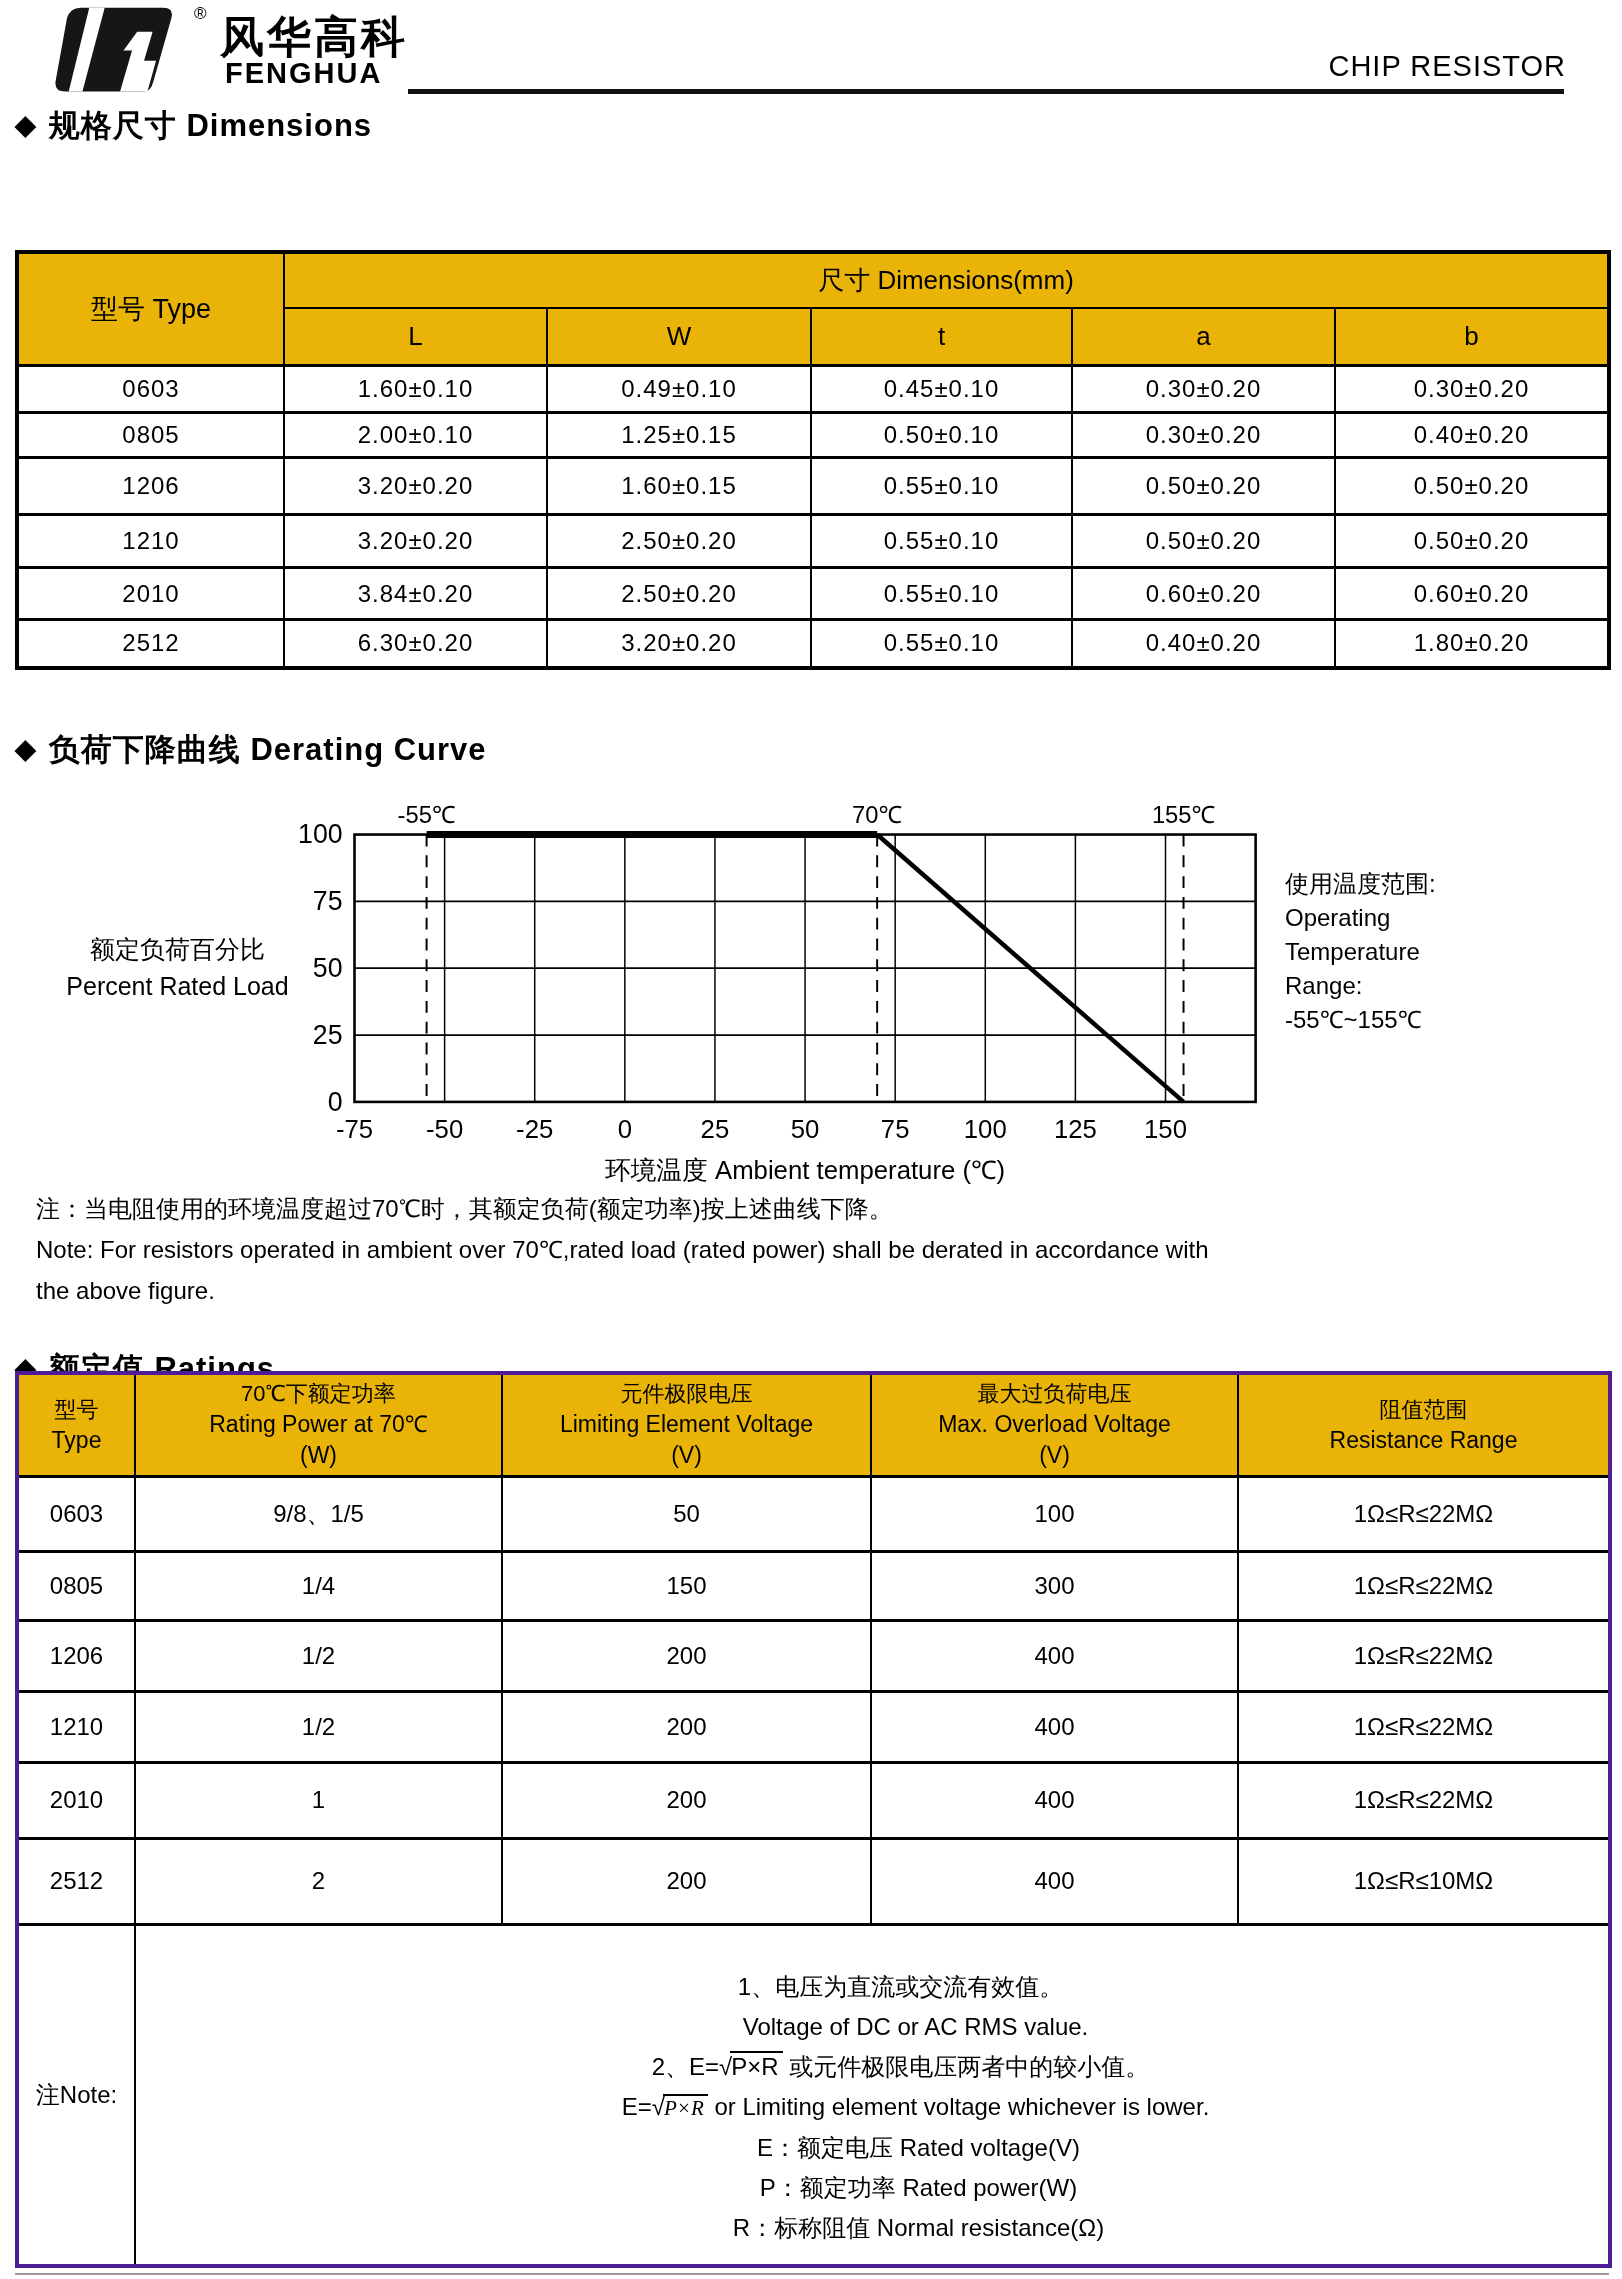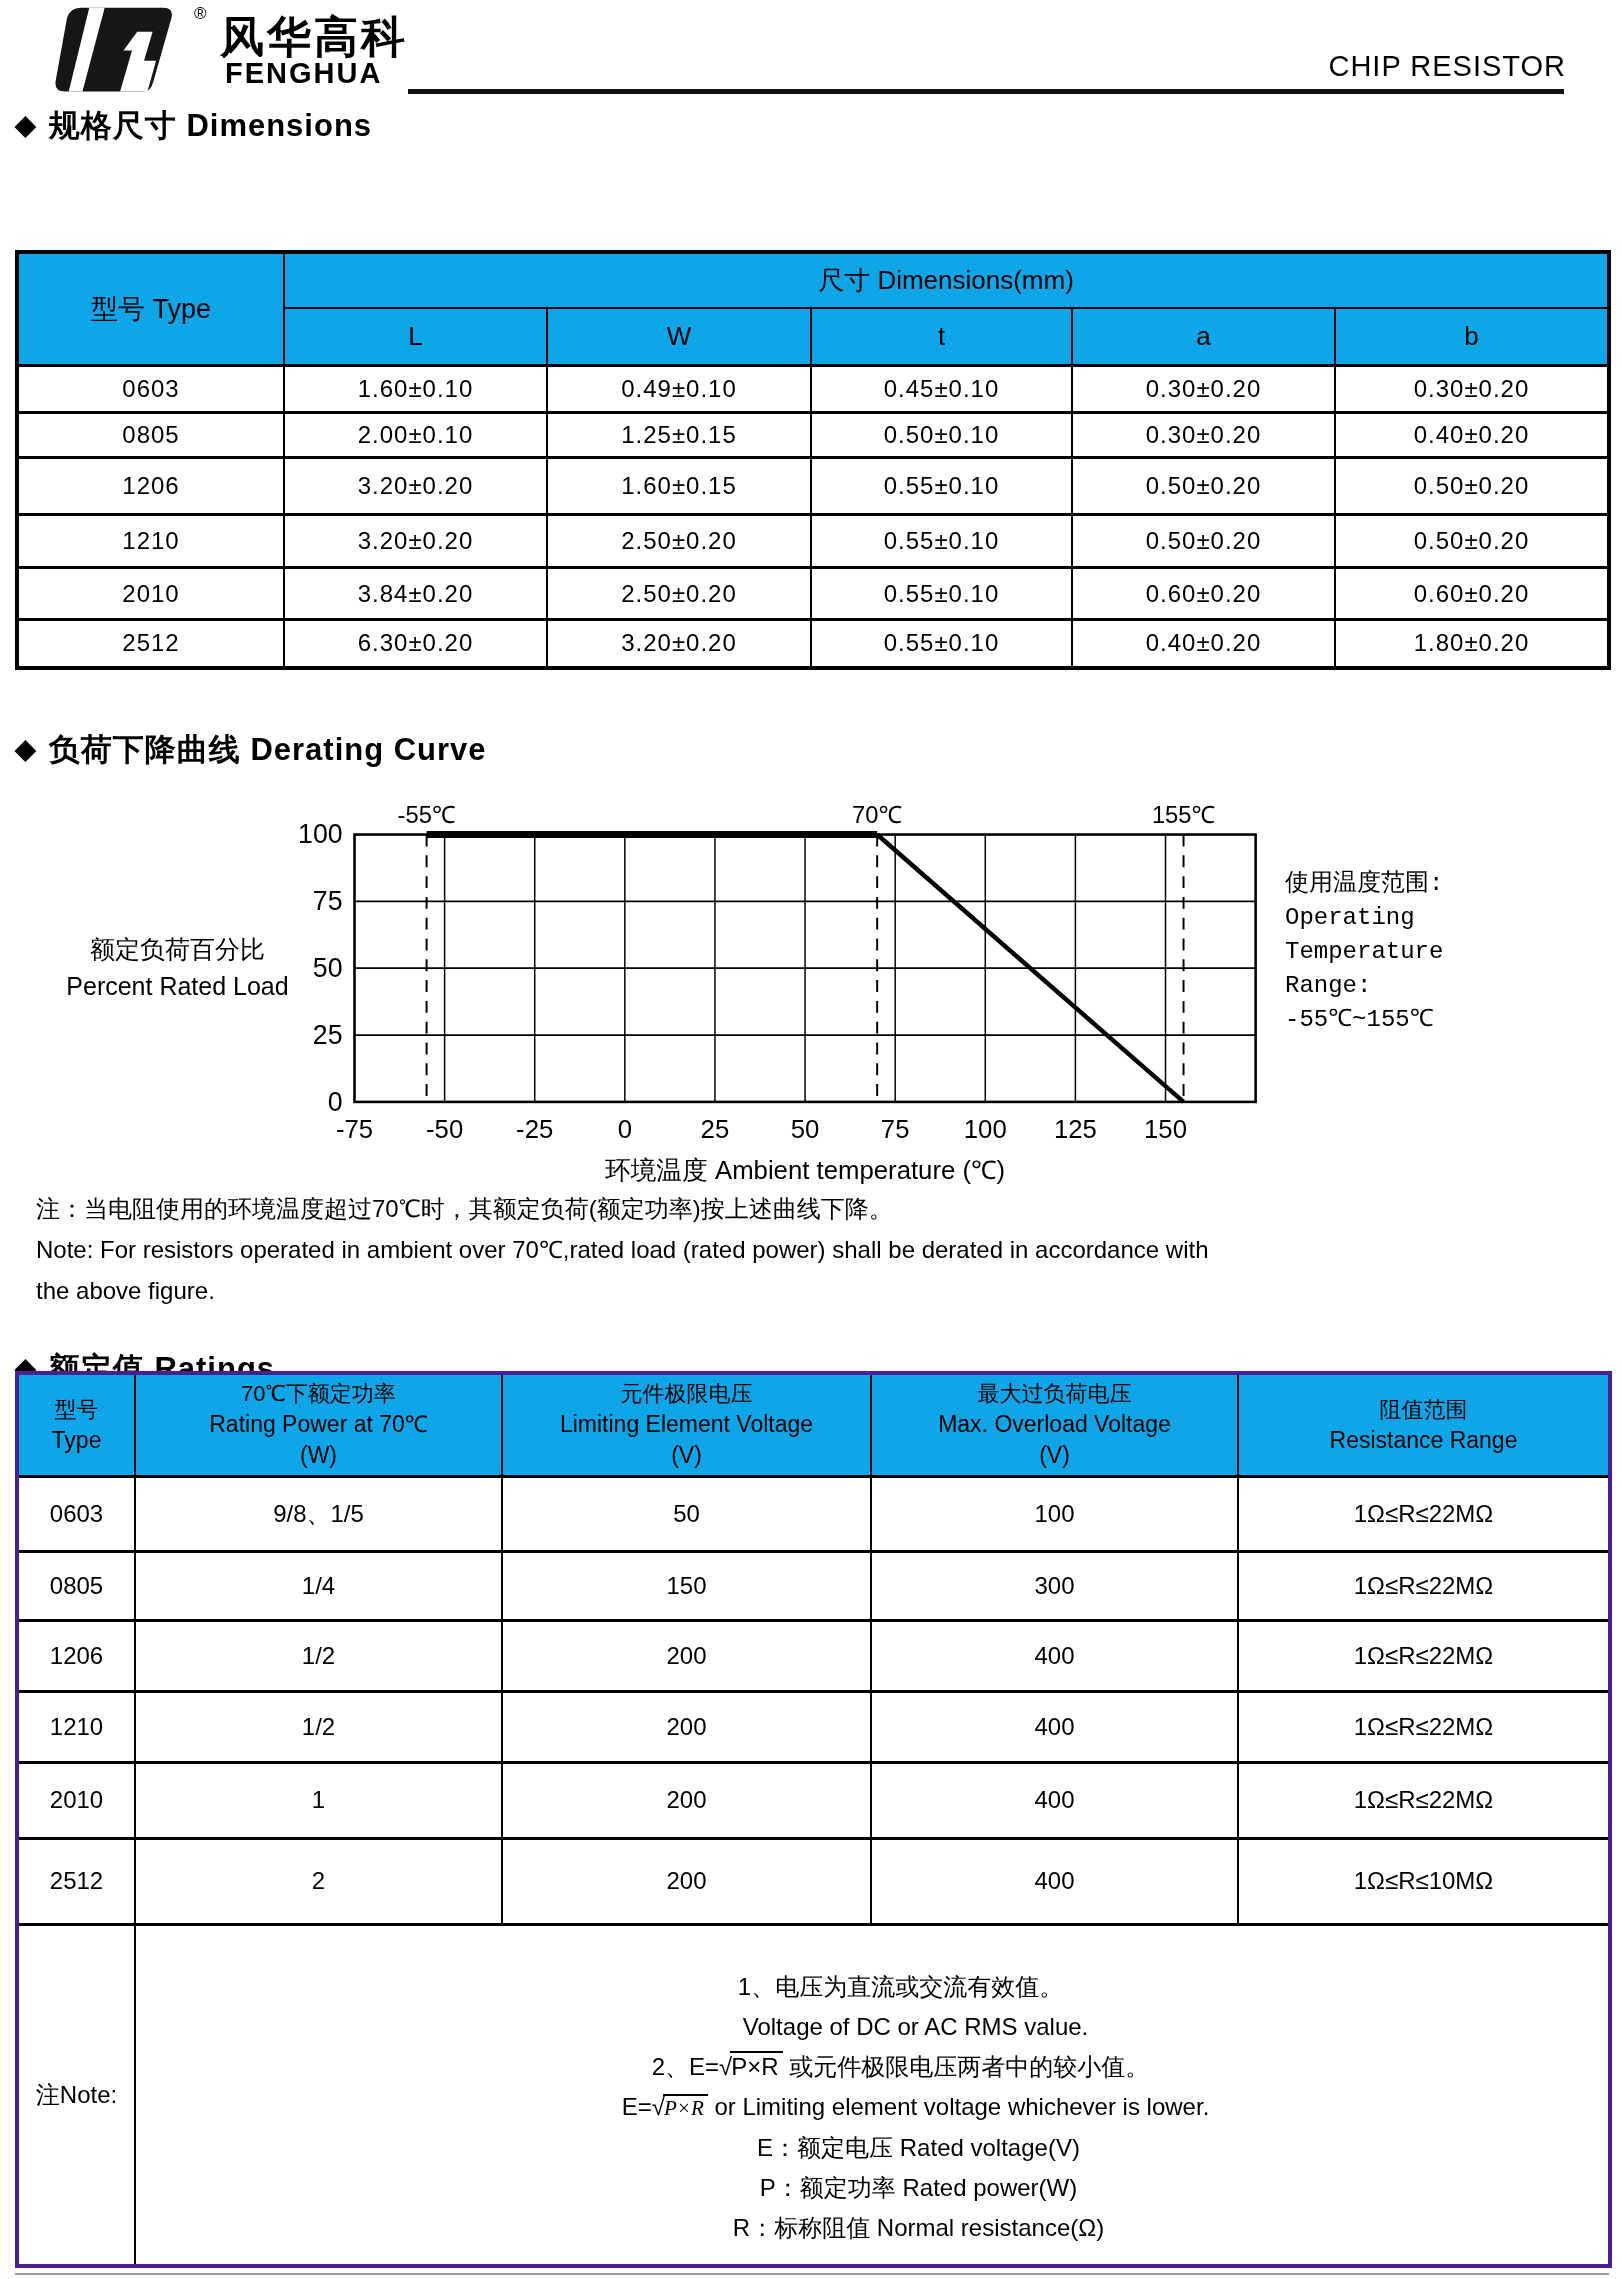--- a/index.html
+++ b/index.html
@@ -22,41 +22,41 @@
   .sec-rat{left:15px;top:1317px;margin-top:31px;}
 
   
   table{border-collapse:collapse;table-layout:fixed;background:#fff;}
   .dim-table{left:15px;top:250px;width:1594px;border:4px solid #000;}
   .rat-table{left:15px;top:1371px;width:1594px;border:4px solid #4c1d95;}
   th,td{border:2px solid #000;text-align:center;vertical-align:middle;padding:0;
         font-weight:normal;overflow:hidden;}
   .dim-table td{border-top-width:3px;font-size:24px;letter-spacing:1px;}
   .rat-table td{border-top-width:3px;font-size:24px;}
-  .gray{background:#0ea5e9;margin-left:48px;}
+  .gray{background:#eab308;margin-left:48px;}
   .dim-type-h{font-size:27px;}
   .dim-span-h{font-size:26px;height:53px;}
   .dim-sub-h{font-size:26px;height:55px;}
   .rat-h .zh{font-size:22px;line-height:31px;}
   .rat-h .en{font-size:23px;line-height:31px;}
   .note-cell{vertical-align:middle;font-size:24px;}
   .note-body{text-align:center;padding:26px 0 0 57px;}
   .note-body .ln{line-height:40px;font-size:24px;}
   .ind1{padding-left:30px;}
   .ind2{padding-left:36px;}
   .rad{border-top:2px solid #000;padding:0 4px 0 1px;}
   .rad.serif{font-family:"Liberation Serif",serif;font-style:italic;font-size:21px;}
   .sqrt-sign{letter-spacing:-2px;}
 
   
   .chart-svg{left:0;top:787px;}
   svg text{font-family:"Liberation Sans",sans-serif;fill:#000;}
   .y-label{left:18px;top:931px;width:319px;text-align:center;font-size:25px;line-height:37px;}
   .op-range{left:1285px;top:867px;font-size:24px;line-height:34px;}
-  .op-range .ln{white-space:nowrap;font-family:Liberation Mono, monospace;}
+  .op-range .ln{white-space:nowrap;}
   .chart-note{left:36px;top:1188px;font-size:24px;line-height:41px;}
   .bottom-line{left:15px;top:2273px;width:1594px;height:2px;background:#9a9a9a;}
 </style>
 </head>
 <body>
 
 <div class="page">
 
   <svg class="abs" style="left:55px;top:6px" width="137" height="89" viewBox="0 0 160 104">
     <path d="M30 2 Q18 2 14 14 L1 86 Q-2 100 12 100 L104 100 Q112 100 115 88 L136 14 Q139 2 127 2 Z" fill="#161616"></path>

